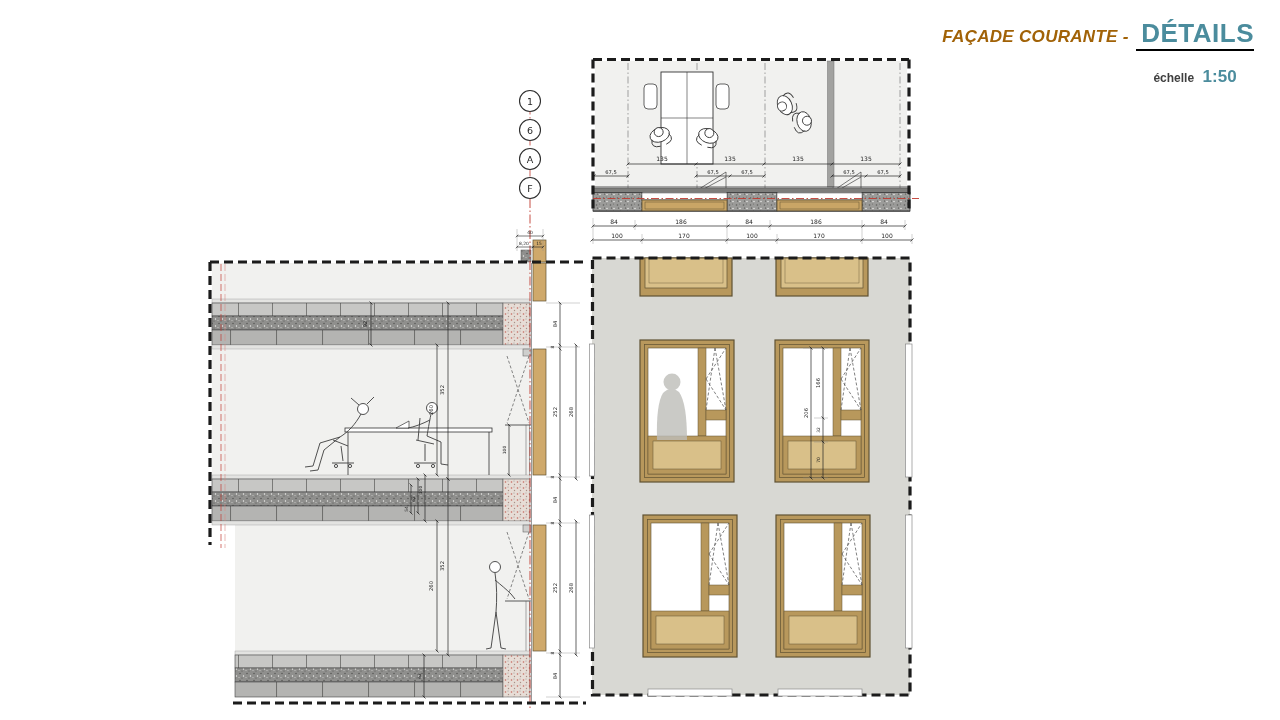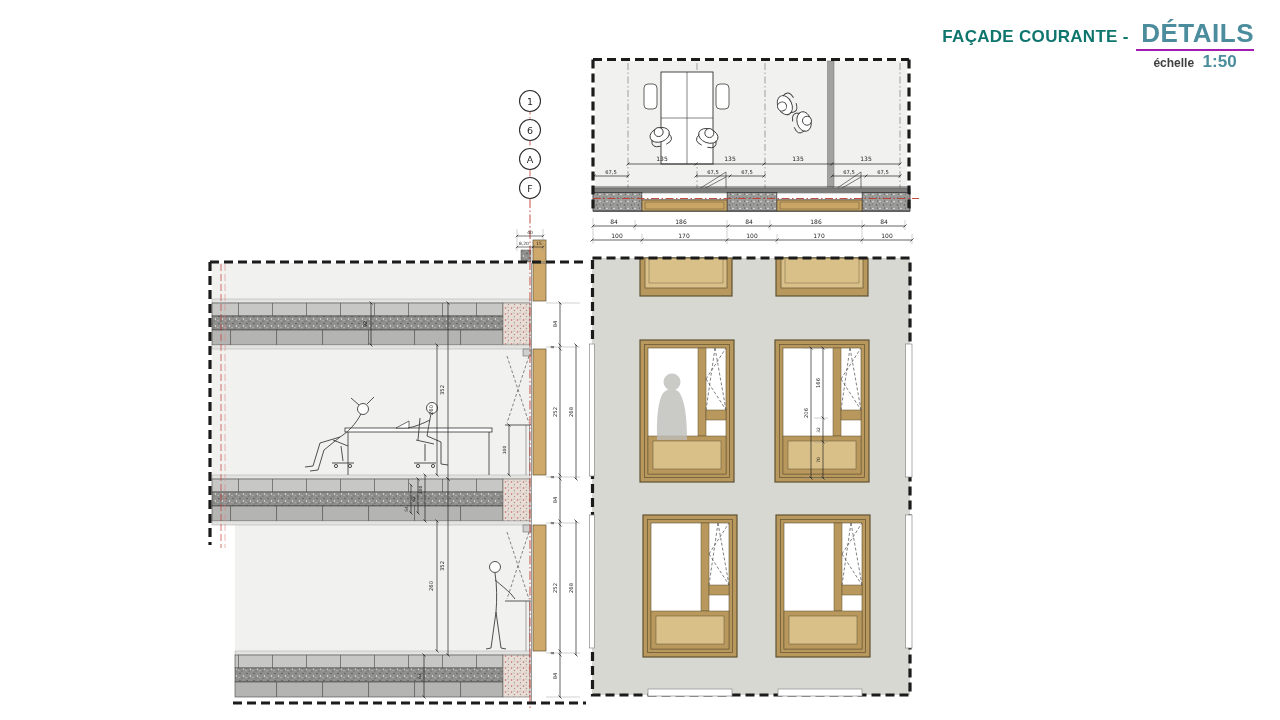--- a/index.html
+++ b/index.html
@@ -7,24 +7,24 @@
          font-family:"Liberation Sans",sans-serif;}
   .sheet svg{position:absolute;left:0;top:0;}
   svg text{font-family:"DejaVu Sans",sans-serif;fill:#1f1f1f;}
   .dt{font-size:6px;}
   .dt5{font-size:5.2px;}
   .dt4{font-size:4.4px;}
   .bub{font-size:9.5px;}
   
   .titleblock{position:absolute;top:20px;right:26px;text-align:right;line-height:1;}
   .t-line1{white-space:nowrap;}
-  .t-main{font-size:17px;font-weight:bold;color:#0f766e;letter-spacing:.3px;}
+  .t-main{font-size:17px;font-weight:bold;color:#a16207;letter-spacing:.3px;font-style:italic;}
   .t-det{font-size:26px;font-weight:bold;color:#4b8c9d;letter-spacing:.5px;margin-left:8px;}
-  .t-line2{width:118px;margin-left:auto;margin-top:3px;border-top:2px solid #a21caf;
-           text-align:center;padding-top:2px;white-space:nowrap;}
+  .t-line2{width:118px;margin-left:auto;margin-top:3px;border-top:2px solid #000000;
+           text-align:center;padding-top:17px;white-space:nowrap;}
   .t-ech{font-size:12px;font-weight:bold;color:#3f3f3f;}
   .t-scale{font-size:17px;font-weight:bold;color:#4b8c9d;margin-left:4px;}
 </style>
 </head>
 <body>
 
 <div class="sheet">
 
 <svg width="1280" height="720" viewBox="0 0 1280 720" xmlns="http://www.w3.org/2000/svg">
   <defs>

